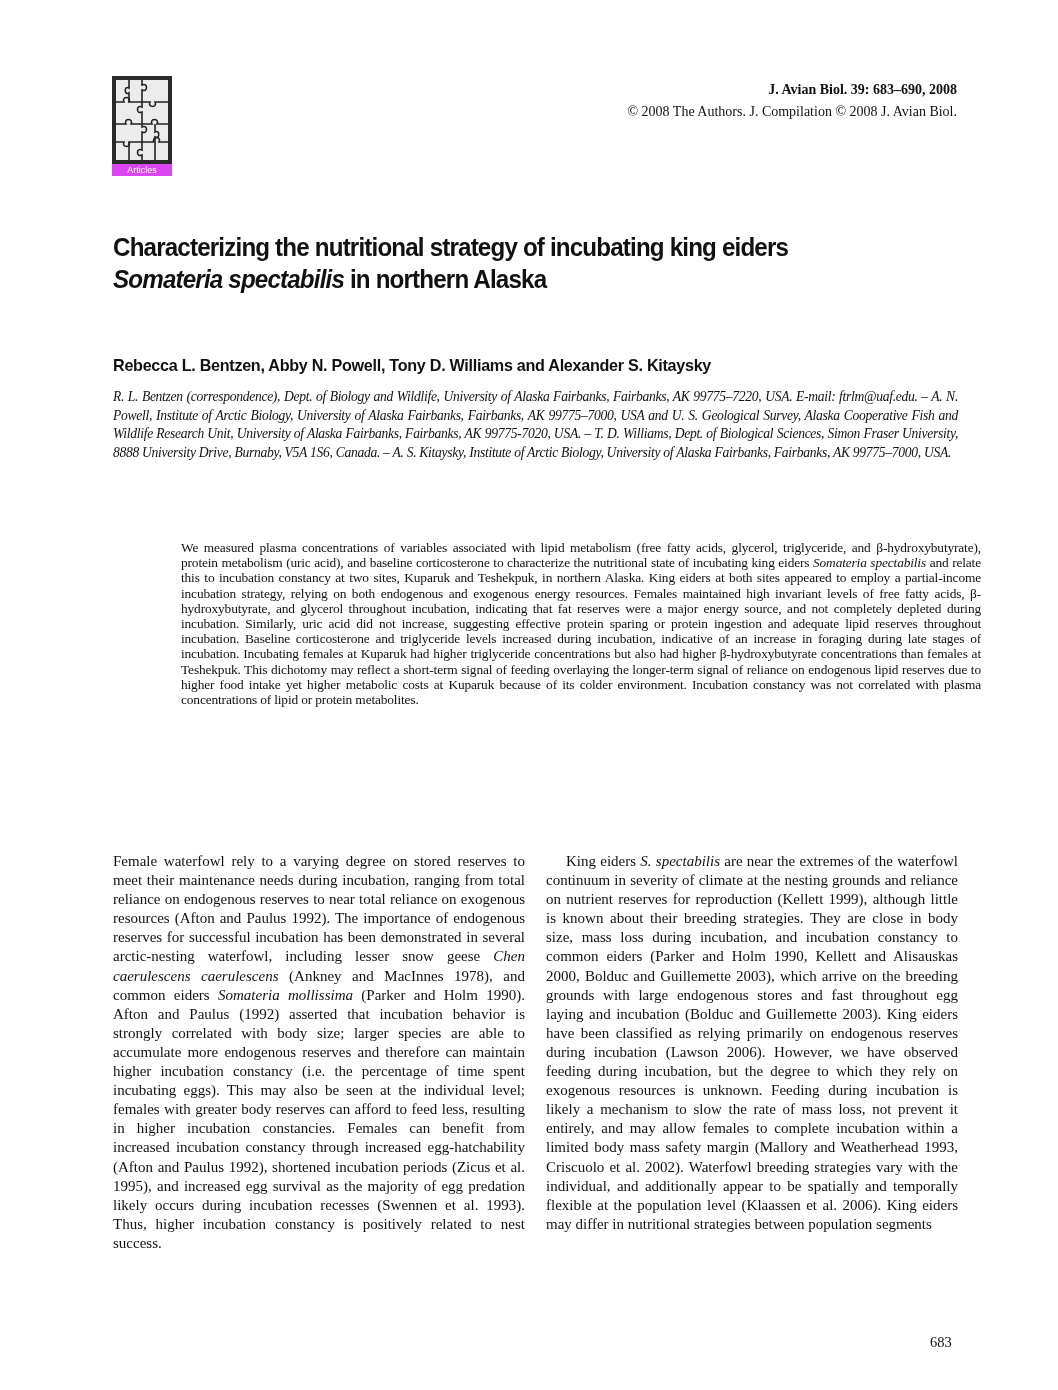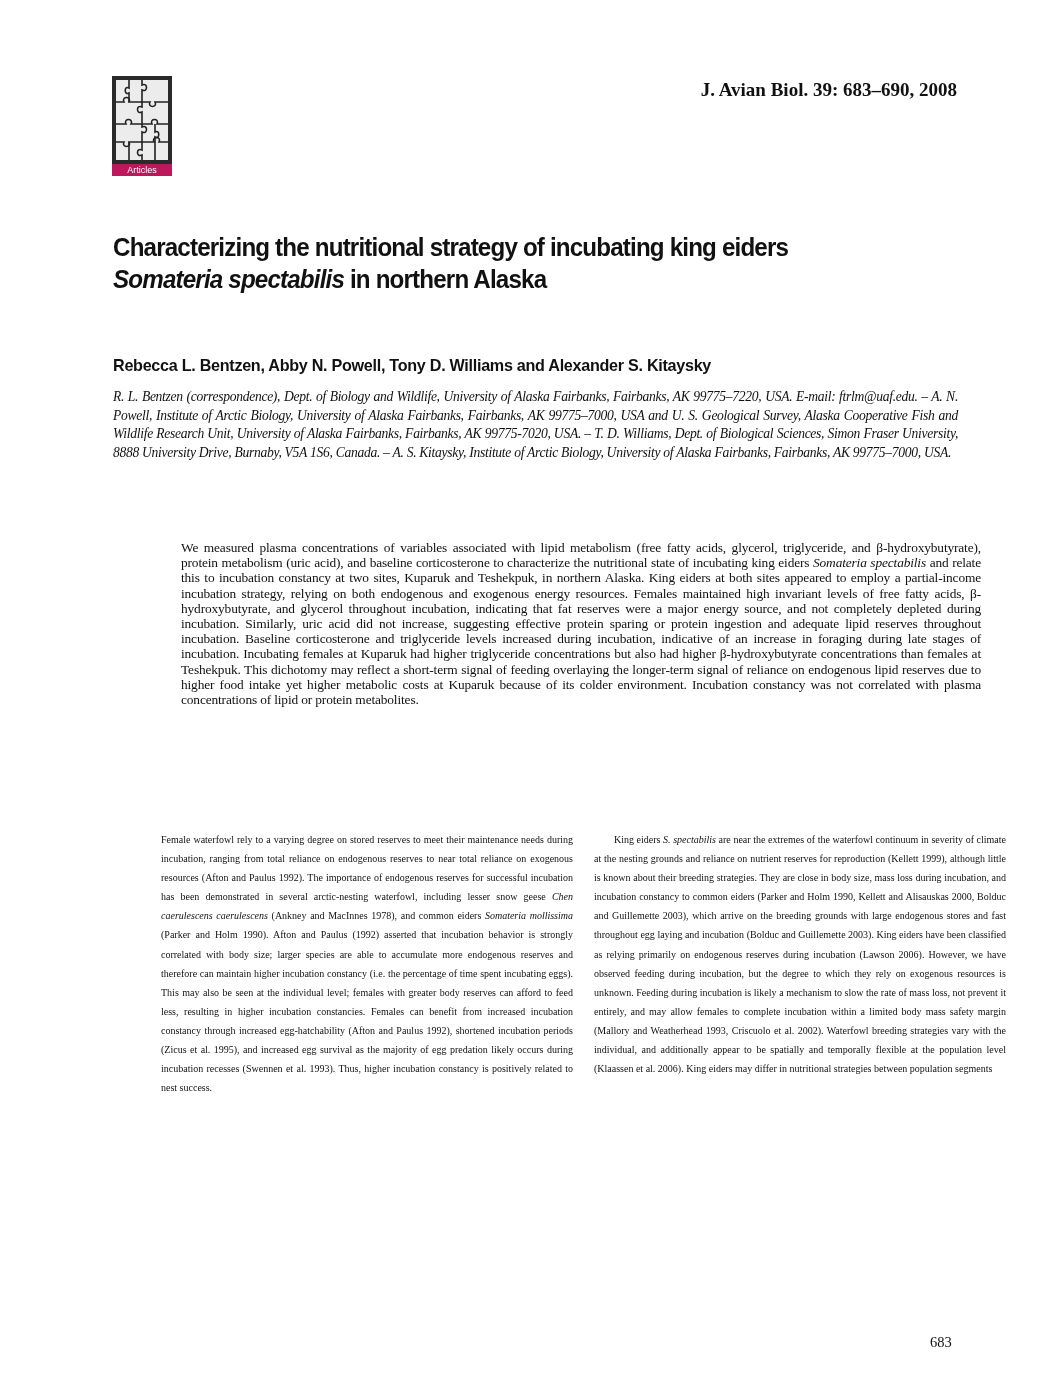--- a/index.html
+++ b/index.html
@@ -1,28 +1,28 @@
 <!DOCTYPE html>
 <html><head>
 <meta charset="utf-8">
 <style>
   html, body { margin:0; padding:0; background:#ffffff; }
   body { width:1058px; height:1390px; position:relative; overflow:hidden; color:#111; font-family:"Liberation Serif", "DejaVu Serif", serif; }
   .logo { position:absolute; left:112px; top:76px; width:60px; height:100px; }
   .logo .frame { position:absolute; left:0; top:0; width:60px; height:88px; background:#2a2a2a; }
   .logo .inner { position:absolute; left:4px; top:4px; width:52px; height:80px; background:#ececec; }
-  .logo .label { position:absolute; left:0; top:88px; width:60px; height:12px; background:#be185d; color:#fff; font-family:"Liberation Sans", sans-serif; font-size:9px; line-height:12px; text-align:center; }
-  .meta { position:absolute; right:101px; top:79px; text-align:right; font-size:19px; line-height:22px; }
+  .logo .label { position:absolute; left:0; top:88px; width:60px; height:12px; background:#d946ef; color:#fff; font-family:"Liberation Sans", sans-serif; font-size:9px; line-height:12px; text-align:center; }
+  .meta { position:absolute; right:101px; top:79px; text-align:right; font-size:14px; line-height:22px; }
   .meta .journal { font-weight:bold; }
   .title { position:absolute; left:113px; top:231px; width:860px; font-family:"Liberation Sans", sans-serif; font-size:26px; line-height:32px; font-weight:bold; letter-spacing:-0.9px; transform:scaleX(0.93); transform-origin:left top; }
   .title i { font-style:italic; }
   .authors { position:absolute; left:113px; top:356px; font-family:"Liberation Sans", sans-serif; font-size:17px; font-weight:bold; letter-spacing:-0.3px; transform:scaleX(0.95); transform-origin:left top; }
   .affil { position:absolute; left:113px; top:388px; width:845px; font-size:13.6px; line-height:18.5px; font-style:italic; text-align:justify; letter-spacing:-0.3px; }
   .abstract { position:absolute; left:158px; top:540px; width:800px; font-size:13.4px; line-height:15.2px; text-align:justify; letter-spacing:-0.15px;margin-left:23px; }
-  .col { position:absolute; top:830px; width:412px; font-size:10px; line-height:19.1px; text-align:justify; hyphens:manual;margin-left:48px; }
+  .col { position:absolute; top:852px; width:412px; font-size:15px; line-height:19.1px; text-align:justify; hyphens:manual; }
   .col.left { left:113px; }
   .col.right { left:546px; }
   .col p { margin:0; }
   .col p.indent { text-indent:20px; }
   .pageno { position:absolute; left:930px; top:1334px; font-size:14.5px; font-weight:normal; }
 </style>
 </head>
 <body>
 
 <div class="logo">
@@ -42,20 +42,21 @@
         <path d="M13 62 V80"></path>
         <path d="M39 62 V80"></path>
       </g>
     </svg>
   </div>
   <div class="label">Articles</div>
 </div>
 
 <div class="meta">
   <div class="journal">J. Avian Biol. 39: 683–690, 2008</div>
+  <div>© 2008 The Authors. J. Compilation © 2008 J. Avian Biol.</div>
 </div>
 
 <div class="title">
   <div>Characterizing the nutritional strategy of incubating king eiders</div>
   <div><i>Somateria spectabilis</i><span> in northern Alaska</span></div>
 </div>
 
 <div class="authors">Rebecca L. Bentzen, Abby N. Powell, Tony D. Williams and Alexander S. Kitaysky</div>
 
 <div class="affil">R. L. Bentzen (correspondence), Dept. of Biology and Wildlife, University of Alaska Fairbanks, Fairbanks, AK 99775–7220, USA. E-mail: ftrlm@uaf.edu. – A. N. Powell, Institute of Arctic Biology, University of Alaska Fairbanks, Fairbanks, AK 99775–7000, USA and U. S. Geological Survey, Alaska Cooperative Fish and Wildlife Research Unit, University of Alaska Fairbanks, Fairbanks, AK 99775-7020, USA. – T. D. Williams, Dept. of Biological Sciences, Simon Fraser University, 8888 University Drive, Burnaby, V5A 1S6, Canada. – A. S. Kitaysky, Institute of Arctic Biology, University of Alaska Fairbanks, Fairbanks, AK 99775–7000, USA.</div>

